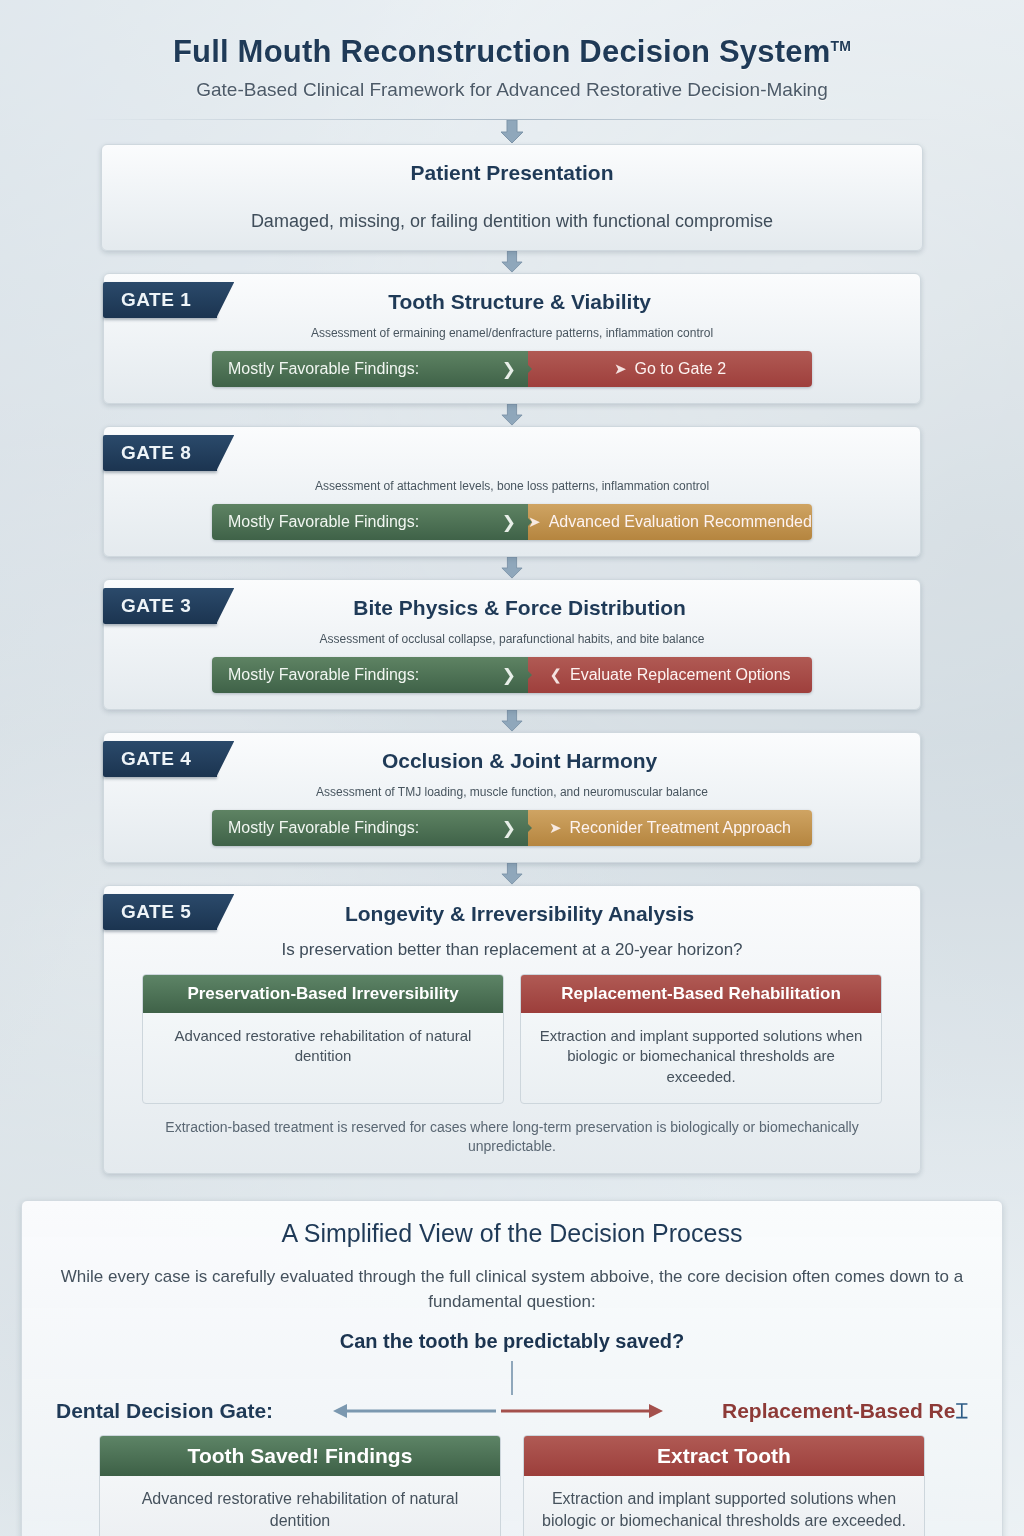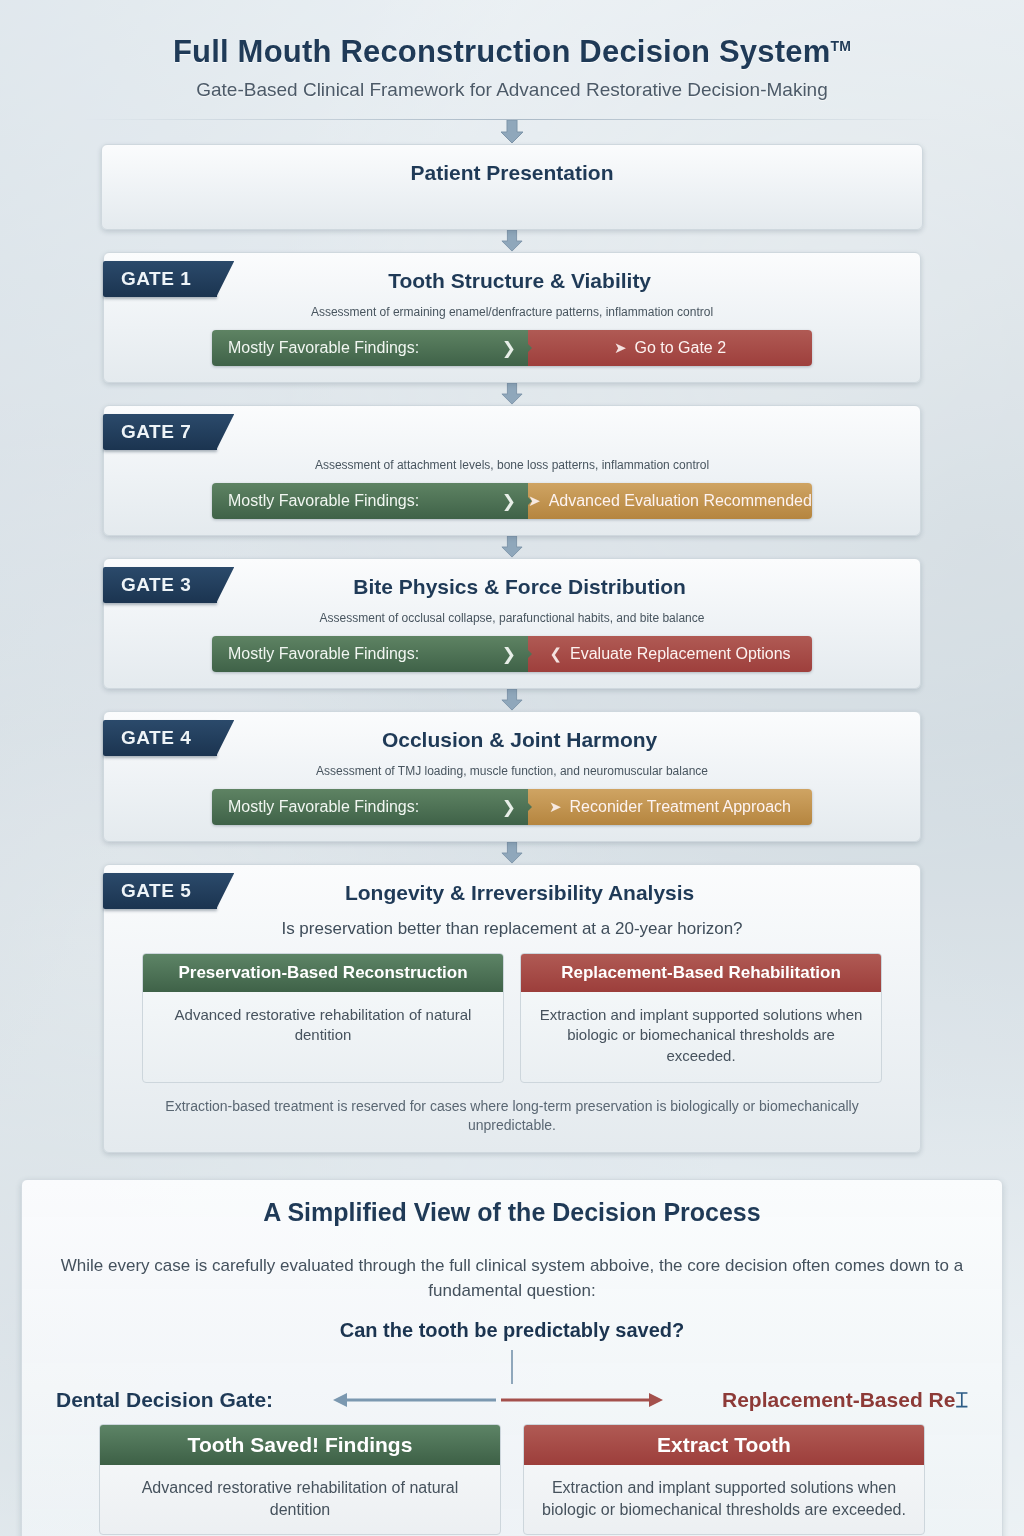--- a/index.html
+++ b/index.html
@@ -136,24 +136,24 @@
   
   .simple{
     margin-top:26px;width:940px;margin-left:auto;margin-right:auto;
     background:linear-gradient(180deg,rgba(252,253,254,.94) 0%, rgba(238,243,246,.92) 100%);
     border:1px solid #d3dbe1;border-radius:6px;
     box-shadow:0 2px 6px rgba(40,60,80,.16);
     padding:18px 20px 10px;
     position:relative;
   }
   .simple h2{
-    margin:0;text-align:center;font-size:25px;font-weight:bold;color:#1f3a57;
+    margin:0;text-align:center;font-size:25px;font-weight:normal;color:#1f3a57;
   }
   .simple .lead{
-    text-align:center;font-size:17px;color:#44515d;margin-top:27px;line-height:1.45;
+    text-align:center;font-size:17px;color:#44515d;margin-top:17px;line-height:1.45;
   }
   .simple .bigq{
     text-align:center;font-size:20px;font-weight:bold;color:#1c3consequ;margin-top:16px;
   }
   .bigq{color:#1b3450;}
   .vline{width:2px;height:34px;background:#8fa7bb;margin:8px auto 0;}
   .split{display:flex;justify-content:space-between;align-items:center;margin-top:4px;padding:0 14px;gap:34px;}
   .split .lbl{font-size:21px;font-weight:bold;color:#1f3a57;}
   .split .lbl.right{color:#8d3a37;}
   .harrows{flex:1;display:flex;align-items:center;justify-content:center;gap:10px;padding:0 14px;}
@@ -183,20 +183,21 @@
   </div>
 
   <div class="arrow">
     <svg width="30" height="24" viewBox="0 0 30 24">
         <polygon points="10,0 20,0 20,12 26,12 15,23 4,12 10,12" fill="#8fa7bb" stroke="#7d94a8" stroke-width="1"></polygon>
       </svg>
   </div>
 
   <div class="card patient">
     <div class="ptitle">Patient Presentation</div>
+    <div class="ptext">Damaged, missing, or failing dentition with functional compromise</div>
   </div>
 
   <div class="arrow">
     <svg width="30" height="22" viewBox="0 0 30 24">
         <polygon points="10,0 20,0 20,12 26,12 15,23 4,12 10,12" fill="#8fa7bb" stroke="#7d94a8" stroke-width="1"></polygon>
       </svg>
   </div>
 
   <div class="card gate">
     <div class="gate-head">
@@ -217,21 +218,21 @@
   </div>
 
   <div class="arrow">
     <svg width="30" height="22" viewBox="0 0 30 24">
         <polygon points="10,0 20,0 20,12 26,12 15,23 4,12 10,12" fill="#8fa7bb" stroke="#7d94a8" stroke-width="1"></polygon>
       </svg>
   </div>
 
   <div class="card gate">
     <div class="gate-head">
-      <div class="ribbon">GATE 7</div>
+      <div class="ribbon">GATE 8</div>
     </div>
     <div class="gate-desc">Assessment of attachment levels, bone loss patterns, inflammation control</div>
     <div class="bar gold">
       <div class="left">
         <span>Mostly Favorable Findings:</span>
         <span class="chev">❯</span>
       </div>
       <div class="right">
         <span class="mark">➤</span>
         <span>Advanced Evaluation Recommended</span>
@@ -294,21 +295,21 @@
   </div>
 
   <div class="card gate">
     <div class="gate-head">
       <div class="ribbon">GATE 5</div>
       <div class="gate-title">Longevity &amp; Irreversibility Analysis</div>
     </div>
     <div class="g5-question">Is preservation better than replacement at a 20-year horizon?</div>
     <div class="g5-cols">
       <div class="g5-col green">
-        <div class="hd">Preservation-Based Reconstruction</div>
+        <div class="hd">Preservation-Based Irreversibility</div>
         <div class="bd">Advanced restorative rehabilitation of natural dentition</div>
       </div>
       <div class="g5-col red">
         <div class="hd">Replacement-Based Rehabilitation</div>
         <div class="bd">Extraction and implant supported solutions when biologic or biomechanical thresholds are exceeded.</div>
       </div>
     </div>
     <div class="g5-note">Extraction-based treatment is reserved for cases where long-term preservation is biologically or biomechanically unpredictable.</div>
   </div>
 

